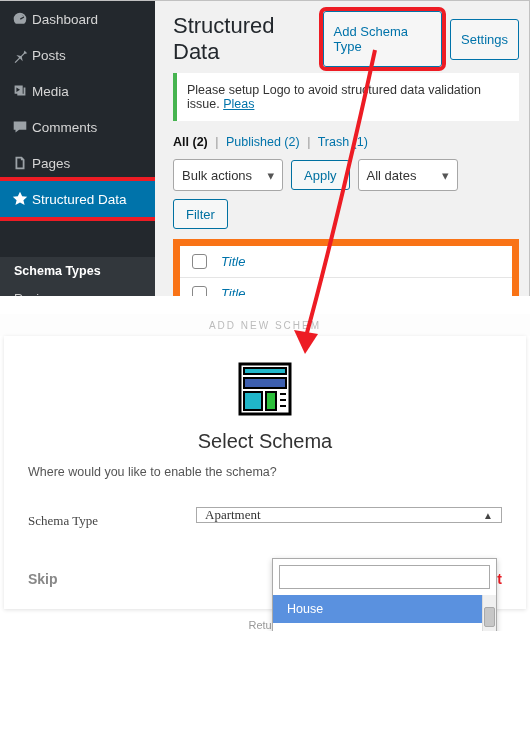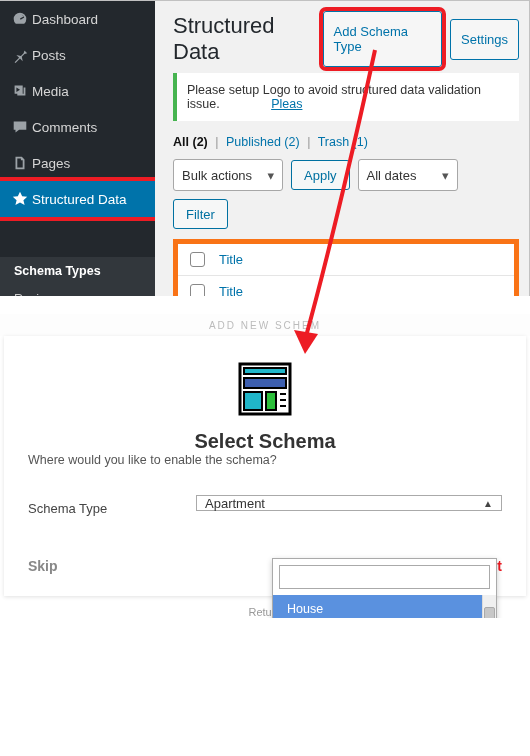--- a/index.html
+++ b/index.html
@@ -18,49 +18,49 @@
   .submenu-item { padding: 7px 10px 7px 14px; font-size: 12.5px; color: #ccc; }
   .submenu-item.sel { color: #fff; font-weight: 600; }
 
   .content { flex: 1; background: #f1f1f1; padding: 10px 10px 10px 18px; position: relative; }
   .page-head { display: flex; align-items: center; gap: 8px; margin-bottom: 6px; }
   .page-title { font-size: 22px; font-weight: 400; color: #23282d; }
   .head-btn { border: 1px solid #0073aa; background: #f6f6f6; color: #0073aa; padding: 12px 10px; font-size: 13px; border-radius: 3px; display: inline-flex; align-items: center; }
   .head-btn.primary-hl { outline: 4px solid #ed1c24; }
 
   .notice { border-left: 4px solid #46b450; background: #fff; padding: 10px 10px; font-size: 12.5px; color: #333; margin-bottom: 14px; }
-  .notice a { color: #0073aa; text-decoration: underline; margin-left: 48px; }
+  .notice a { color: #0073aa; text-decoration: underline; }
 
   .filter-line { font-size: 12.5px; margin-bottom: 10px; }
   .filter-line .sep { color: #999; padding: 0 4px; }
   .filter-line a { color: #0073aa; text-decoration: none; }
   .filter-line .current { color: #111; font-weight: 600; }
 
   .toolbar { display: flex; align-items: center; gap: 8px; margin-bottom: 10px; flex-wrap: wrap; }
   .sel-box { border: 1px solid #a7a7a7; background: #fff; border-radius: 3px; height: 32px; display: inline-flex; align-items: center; padding: 0 8px; gap: 8px; min-width: 110px; position: relative; }
   .sel-box .chev { margin-left: auto; color: #555; }
   .btn { border: 1px solid #0071a1; background: #f6f7f7; color: #0071a1; padding: 4px 12px; border-radius: 3px; height: 30px; display: inline-flex; align-items: center; }
 
-  .list-table { border: 5px solid #f97316; background: #fff; }
+  .list-table { border: 7px solid #f97316; background: #fff; font-style: italic; }
   .list-row { display: flex; align-items: center; gap: 14px; padding: 8px 12px; border-bottom: 1px solid #e5e5e5; }
   .list-row:last-child { border-bottom: none; }
   .list-row .cb { width: 15px; height: 15px; border: 1px solid #888; border-radius: 3px; }
   .list-row .th { color: #0073aa; font-size: 13px; }
 
   
   .arrow-svg { position: absolute; left: 0; top: 0; pointer-events: none; z-index: 50; width: 530px; height: 756px; }
 
   
   .gap { height: 18px; }
   .crumb-bar { height: 22px; font-size: 10px; letter-spacing: 2px; color: #bbb; text-align: center; display: flex; align-items: center; justify-content: center; background: #fdfdfd; }
   .schema-panel { margin: 0 4px; background: #fff; box-shadow: 0 1px 4px rgba(0,0,0,0.12); padding: 18px 24px 22px 24px; position: relative; }
   .schema-icon { width: 54px; height: 54px; margin: 8px auto 14px auto; }
-  .schema-h { text-align: center; font-size: 20px; font-weight: 700; color: #333; margin-bottom: 0; }
+  .schema-h { text-align: center; font-size: 20px; font-weight: 400; color: #333; margin-bottom: 12px; }
   .schema-sub { text-align: left; font-size: 12.5px; color: #555; margin-bottom: 28px; }
-  .schema-row { display: flex; align-items: flex-start; gap: 18px; }
+  .schema-row { display: flex; align-items: flex-start; gap: 18px; font-family: Liberation Serif, serif; }
   .schema-label { width: 150px; font-size: 13px; color: #444; padding-top: 6px; }
   .schema-select { flex: 1; border: 1px solid #aaa; height: 16px; display: flex; align-items: center; padding: 0 8px; font-size: 13px; position: relative; background: #fff; }
   .schema-select .tri { margin-left: auto; font-size: 10px; color: #444; }
   .footer-row { display: flex; justify-content: space-between; margin-top: 42px; font-size: 14px; }
   .skip { color: #888; font-weight: 600; }
   .next { color: #ed1c24; font-weight: 600; }
 
   .dd { position: absolute; left: 272px; top: 558px; width: 225px; background: #fff; border: 1px solid #aaa; box-shadow: 0 2px 6px rgba(0,0,0,0.2); z-index: 40; }
   .dd-search { padding: 6px; }
   .dd-search input { width: 100%; height: 24px; border: 1px solid #aaa; padding: 0 6px; font-size: 12px; }

